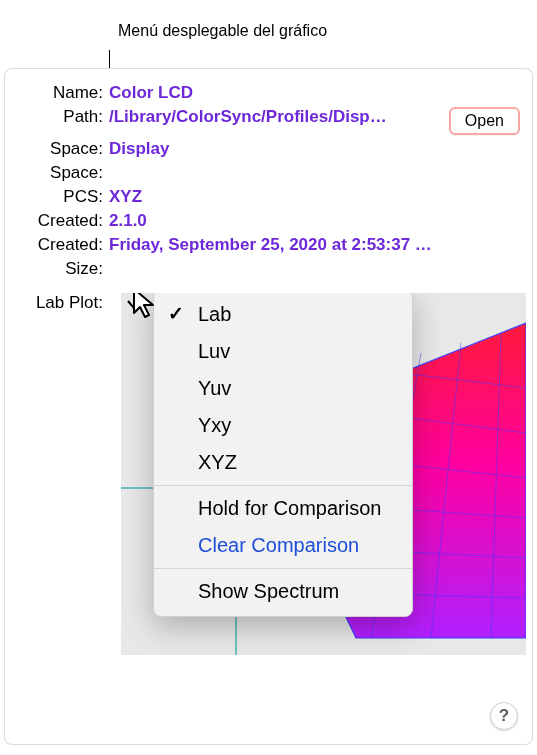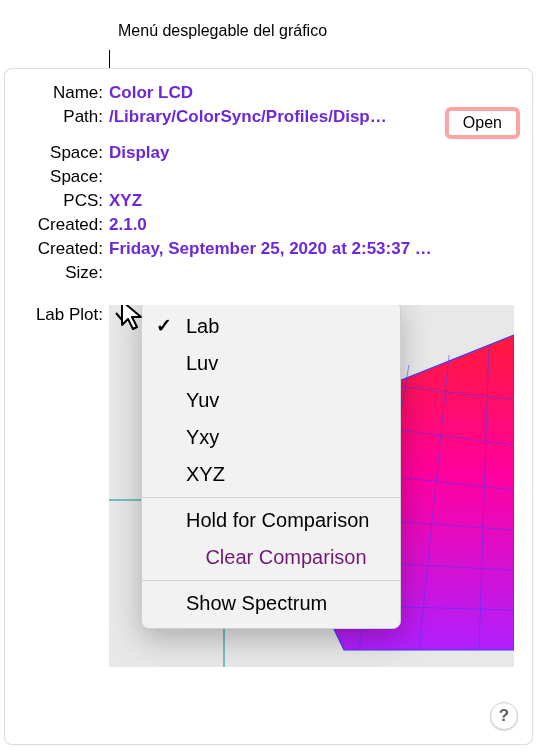--- a/index.html
+++ b/index.html
@@ -57,32 +57,32 @@
       color: #6d28d9;
       white-space: nowrap;
       overflow: hidden;
       text-overflow: ellipsis;
     }
     .open-button {
       grid-column: 3;
       grid-row: 2;
       font-size: 16px;
       padding: 3px 14px;
-      border: 4px solid #fca5a5;
+      border: 2px solid #fca5a5;
       border-radius: 6px;
       background: #fff;
       cursor: pointer;
       box-shadow: 0 1px 1px rgba(0,0,0,0.05);
       margin-left: 6px;
     }
     .plot-row {
       display: grid;
       grid-template-columns: 100px 1fr;
-      column-gap: 4px;
-      margin-top: 22px;
+      column-gap: 16px;
+      margin-top: 14px;
       padding-right: 18px;
       position: relative;
     }
     .plot-area {
       position: relative;
       width: 405px;
       height: 362px;
       background: #e8e8e8;
       overflow: hidden;
     }
@@ -117,23 +117,22 @@
       z-index: 10;
     }
     .menu-item {
       position: relative;
       padding: 7px 14px 7px 44px;
       font-size: 20px;
       color: #000;
       cursor: pointer;
     }
     .menu-item.disabled {
-      color: #701a75;
+      color: #1d4ed8;
       cursor: default;
-      text-align: center;
     }
     .menu-check {
       position: absolute;
       left: 14px;
       top: 50%;
       transform: translateY(-55%);
       font-size: 19px;
       font-weight: 700;
     }
     .menu-sep {

